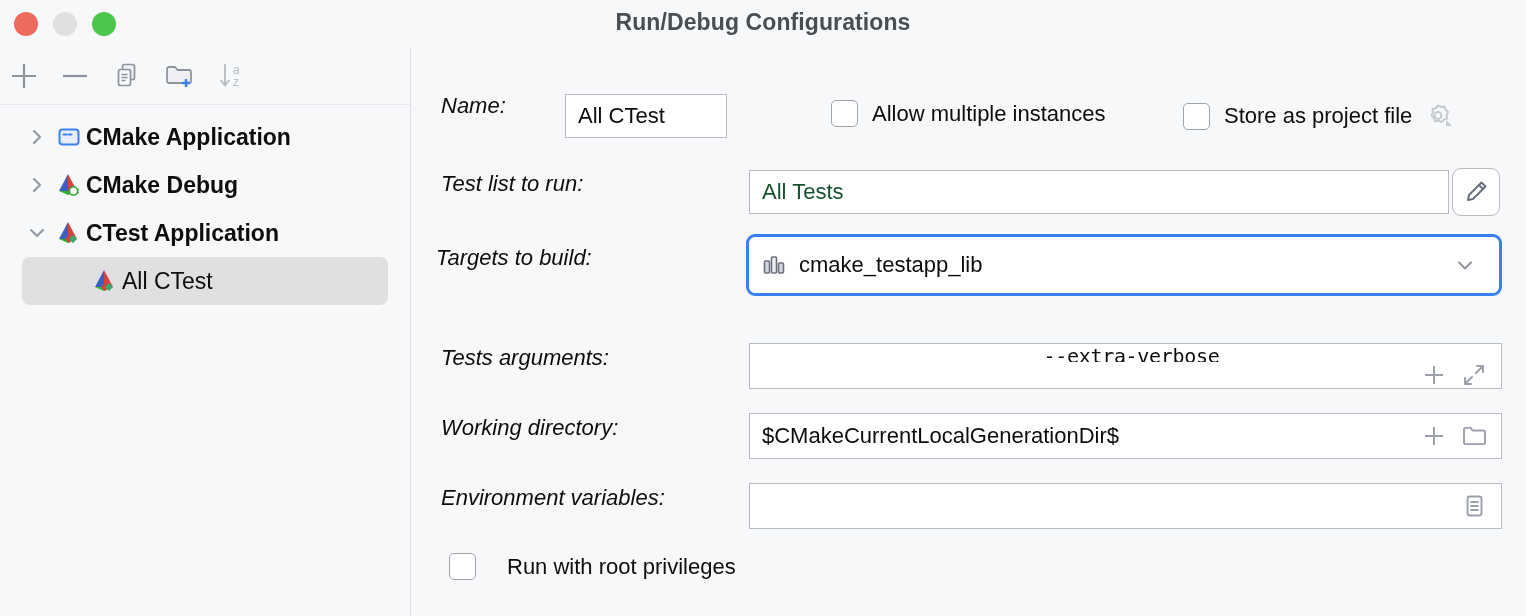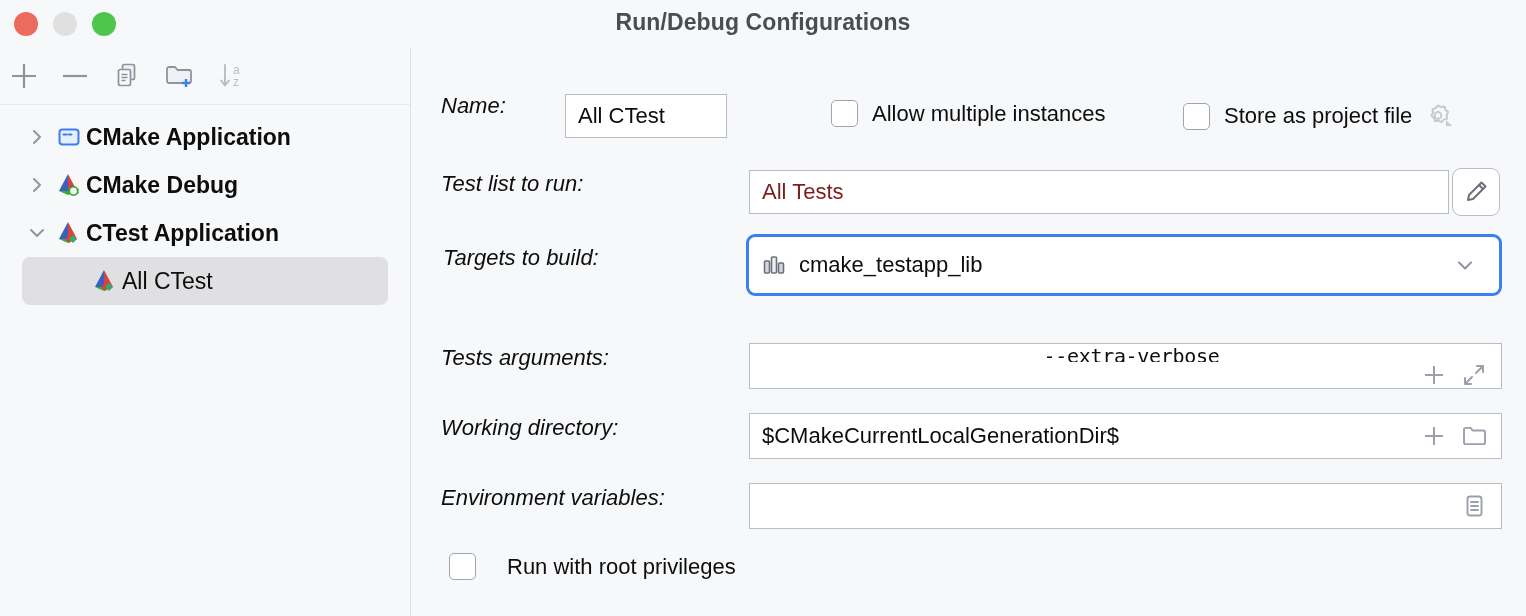--- a/index.html
+++ b/index.html
@@ -52,21 +52,21 @@
   
   .content { position: absolute; left: 411px; top: 48px; width: 1115px; height: 568px; }
   .frow { position: absolute; display: flex; align-items: center; }
   .flabel { font-size: 22px; color: #0d0d0d; white-space: nowrap; font-style: italic; }
 
   .tfield {
     background: #ffffff; border: 1px solid #b9bcc4;
     display: flex; align-items: center; font-size: 22px; color: #0d0d0d;
   }
   .tfield .txt { padding-left: 12px; white-space: nowrap; overflow: hidden; }
-  .tfield .placeholder { color: #7f1d1d; text-align: right; }
+  .tfield .placeholder { color: #14532d; text-align: right; }
   .mono { font-family: "DejaVu Sans Mono", monospace; font-size: 20px; letter-spacing: -.3px; }
 
   .fieldicons { margin-left: auto; display: flex; align-items: center; gap: 14px; padding-right: 14px; }
 
   .cbox {
     width: 27px; height: 27px; border: 1.6px solid #9fa3ad;
     border-radius: 5px; background: #fff; flex: 0 0 27px;
   }
   .clabel { font-size: 22px; color: #0d0d0d; margin-left: 14px; white-space: nowrap; }
 
@@ -235,21 +235,21 @@
     <div class="tfield" style="position:absolute; left:338px; top:122px; width:700px; height:44px;">
       <span class="txt placeholder">All Tests</span>
     </div>
     <div class="iconbtn" style="position:absolute; left:1041px; top:120px;">
       <svg width="28" height="28" viewBox="0 0 28 28">
         <path d="M19.5 4.5 l4 4 L11 21 L6 22 L7 17 Z" fill="none" stroke="#6c707c" stroke-width="2" stroke-linejoin="round"></path>
         <path d="M17 7 L21 11" stroke="#6c707c" stroke-width="2"></path>
       </svg>
     </div>
 
-    <div class="frow" style="left:32px; top:197px;justify-content:center;">
+    <div class="frow" style="left:25px; top:197px;justify-content:center;">
       <span class="flabel">Targets to build:</span>
     </div>
     <div class="combo" style="position:absolute; left:335px; top:186px; width:756px; height:62px;border-radius:9px;">
       <span style="margin-left:13px; display:flex; align-items:center;">
         <svg width="24" height="24" viewBox="0 0 24 24">
           <rect x="2.5" y="8" width="5" height="12" rx="1" fill="#d3d7e0" stroke="#6c707c" stroke-width="1.6"></rect>
           <rect x="9.5" y="4" width="5" height="16" rx="1" fill="#eef0f4" stroke="#6c707c" stroke-width="1.6"></rect>
           <rect x="16.5" y="10" width="5" height="10" rx="1" fill="#d3d7e0" stroke="#6c707c" stroke-width="1.6"></rect>
         </svg>
       </span>

